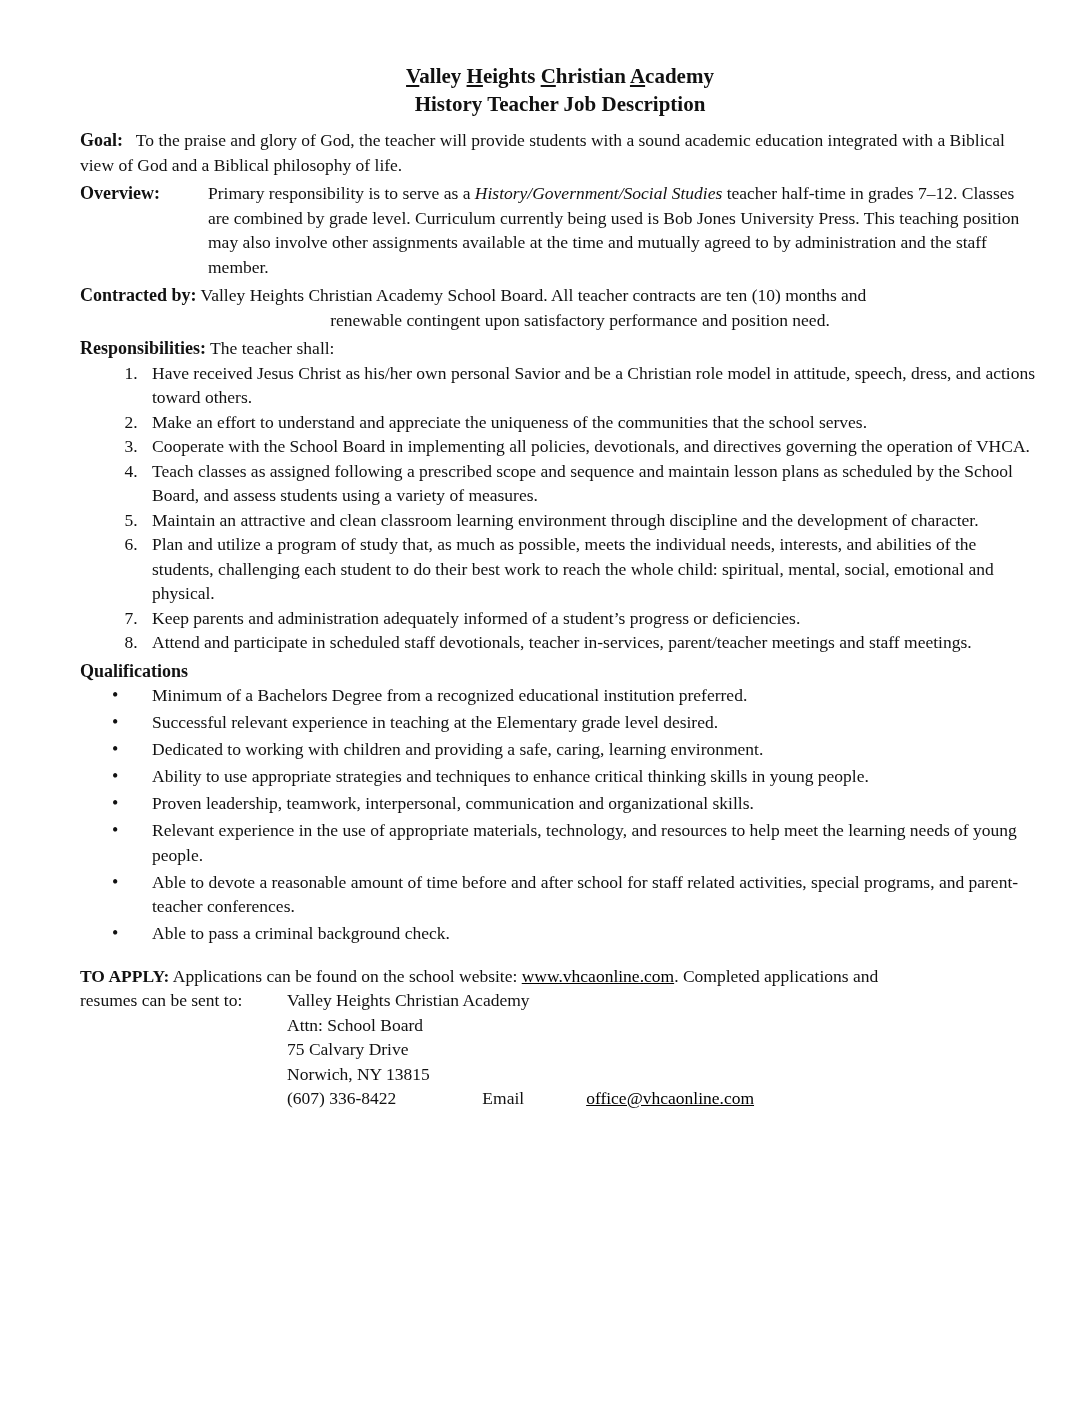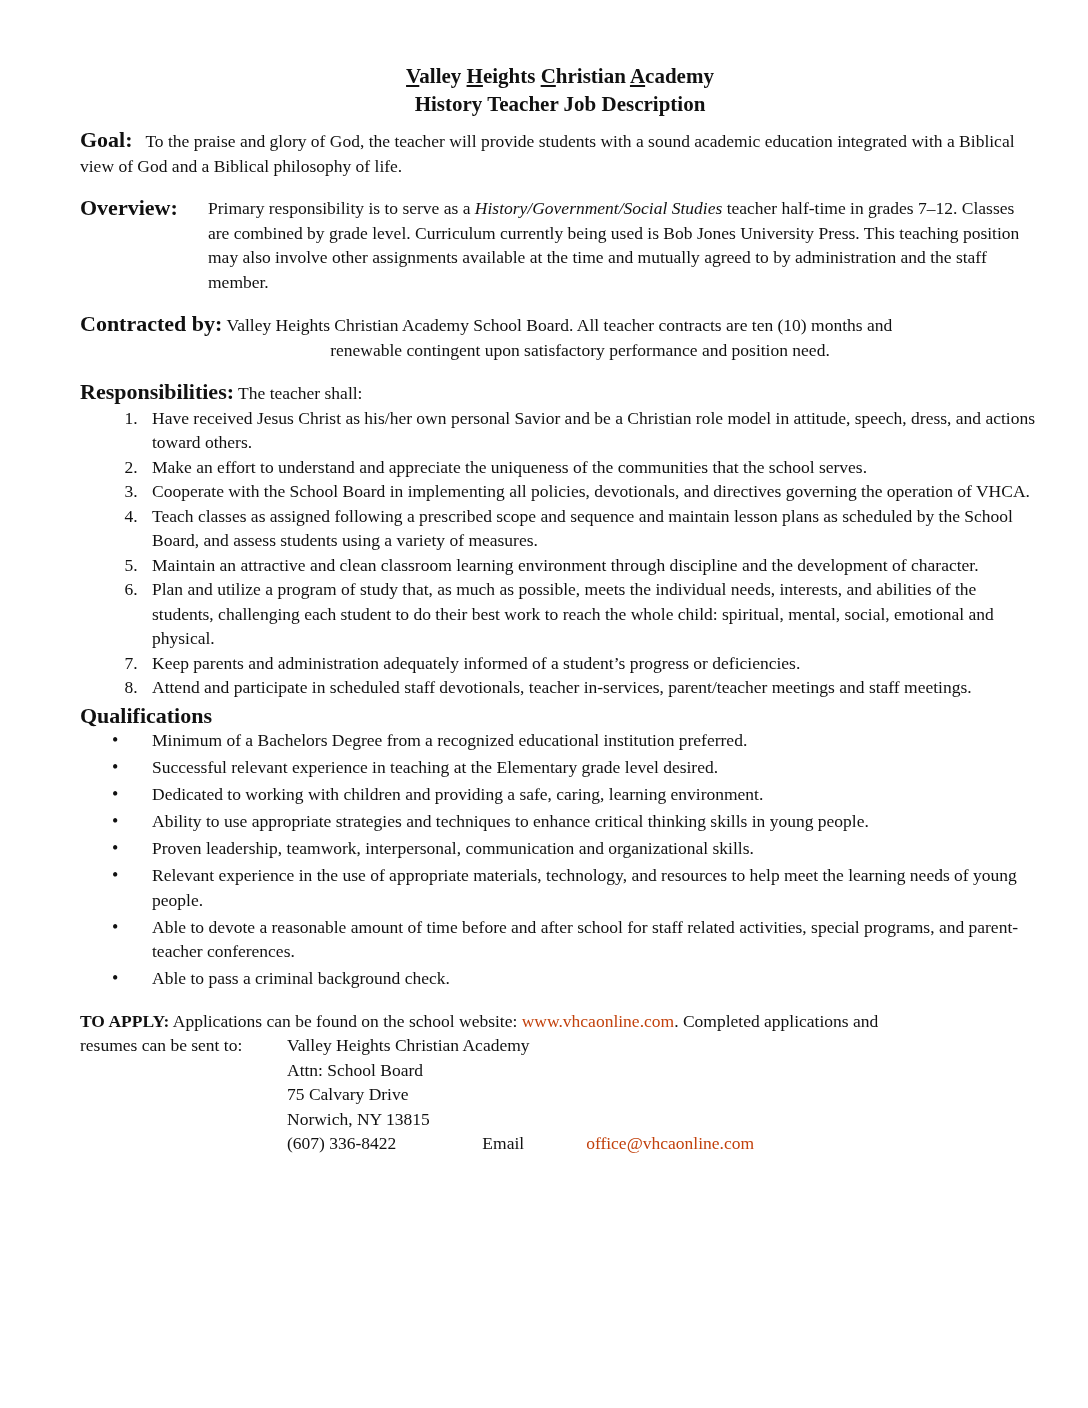--- a/index.html
+++ b/index.html
@@ -2,35 +2,35 @@
 <html><head>
 <meta charset="utf-8">
 <style>
   html, body { margin:0; padding:0; background:#ffffff; }
   body { width:1088px; height:1408px; position:relative; overflow:hidden;
          font-family:"Liberation Serif","DejaVu Serif",serif; color:#111; }
   .page { position:absolute; left:80px; top:62px; width:960px; }
   .title { text-align:center; font-weight:bold; font-size:21px; line-height:28px; }
   .title u { text-decoration:underline; }
   .p { font-size:17.5px; line-height:24.5px; }
-  .lbl { font-weight:bold; font-size:22px; }
-  .sec { margin-top:18px; }
+  .lbl { font-weight:bold; font-size:18px; }
+  .sec { margin-top:4px; }
   .goal { margin-top:10px; }
   .overview { display:flex; }
   .overview .lbl { width:128px; flex:none; }
   .indent-body { flex:1; }
   .contract-cont { text-align:center; padding-left:40px; }
   ol { margin:0; padding-left:62px; }
   ol li { padding-left:10px; }
   ul { margin:0; padding-left:62px; list-style:none; }
   ul li { position:relative; padding-left:10px; margin-bottom:2.5px; }
   ul li::before { content:"\2022"; position:absolute; left:-30px; top:0; font-size:18px; }
   .qual-h { margin-top:4px; }
   .apply { margin-top:18px; }
-  a { color:#c2410c; }
+  a { color:#000000; text-decoration:underline; }
   .addr-row { display:flex;gap:20px; }
   .addr-row span.gap { display:inline-block; width:46px; }
   .resumes { display:flex; }
   .resumes .r-left { width:207px; flex:none; }
 </style>
 </head>
 <body>
 
 <div class="page">
   <div class="title">

